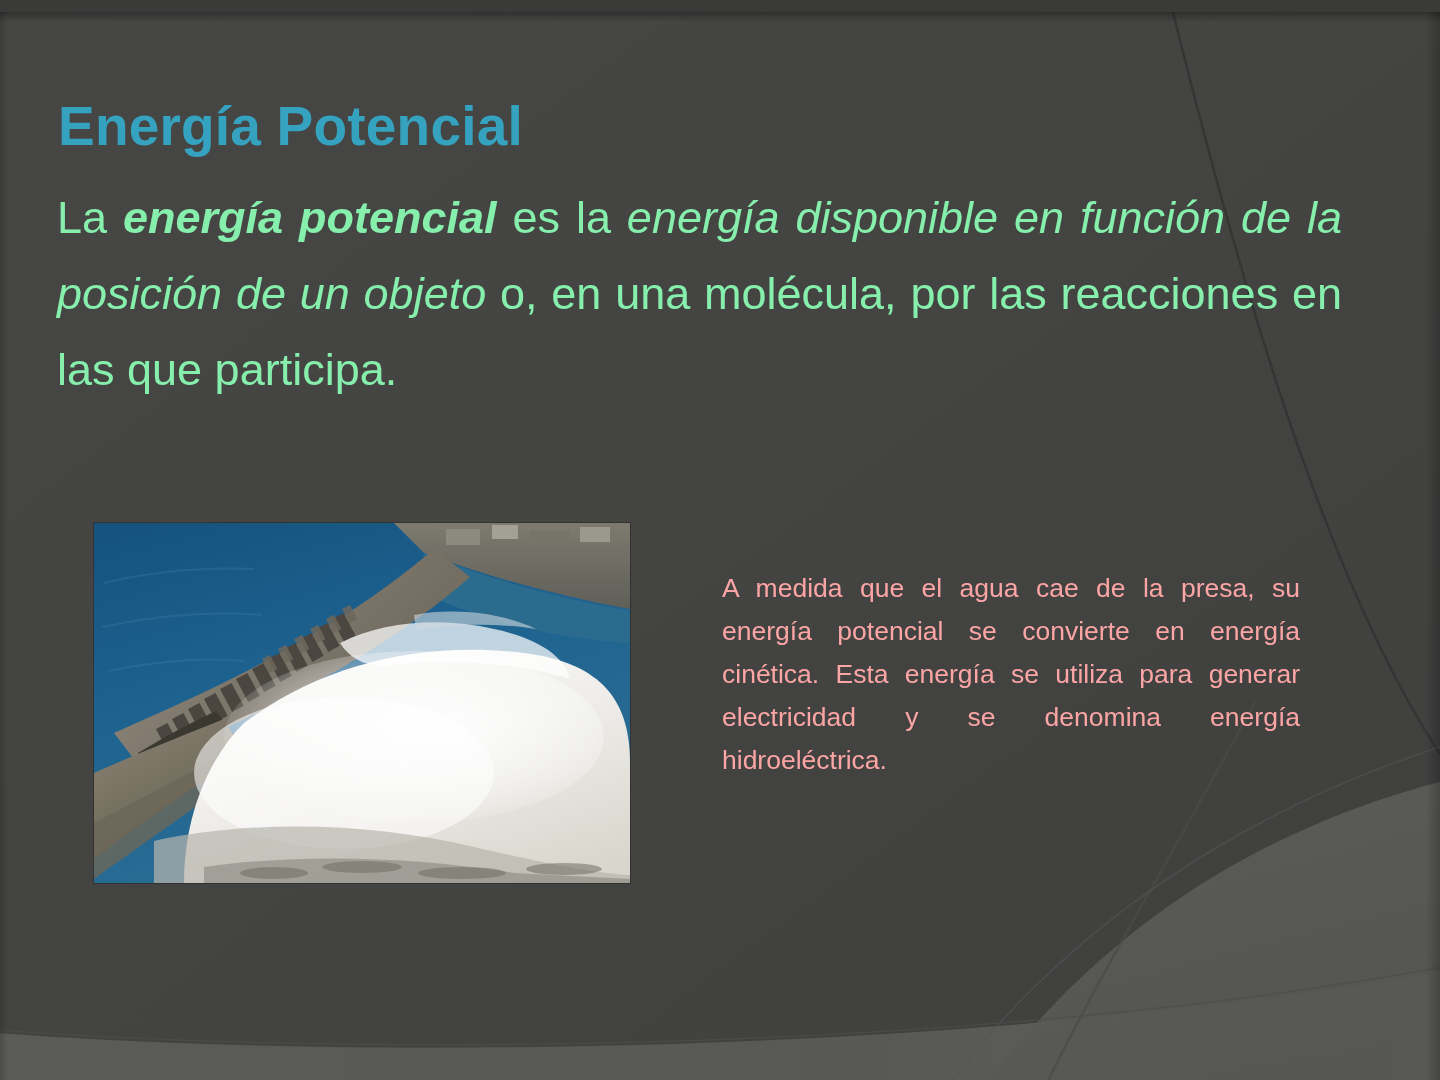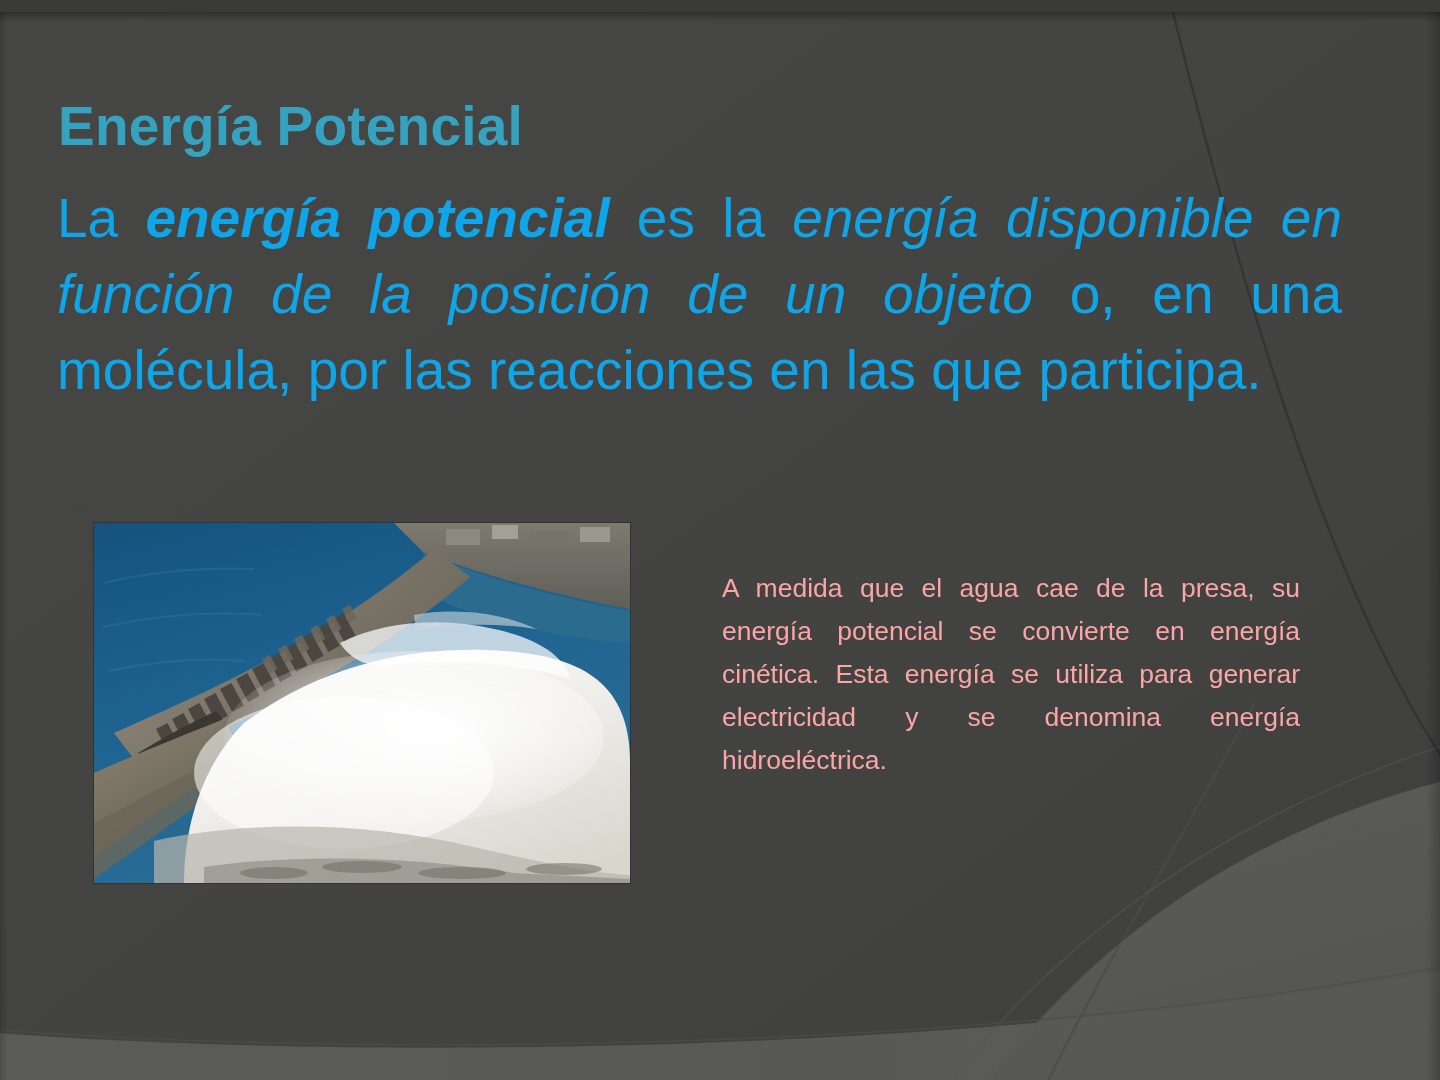--- a/index.html
+++ b/index.html
@@ -52,23 +52,23 @@
     color: #35a3c0;
     white-space: nowrap;
   }
 
   
   #body-text {
     position: absolute;
     left: 57px;
     top: 168px;
     width: 1285px;
-    font-size: 55px;
+    font-size: 45px;
     line-height: 76px;
-    color: #0ea5e9;
+    color: #86efac;
     text-align: justify;
     text-justify: inter-word;
   }
   #body-text .ital { font-style: italic; }
   #body-text .bital { font-style: italic; font-weight: bold; }
   
   #body-text .lastline { display: inline; }
 
   
   #photo-frame {

